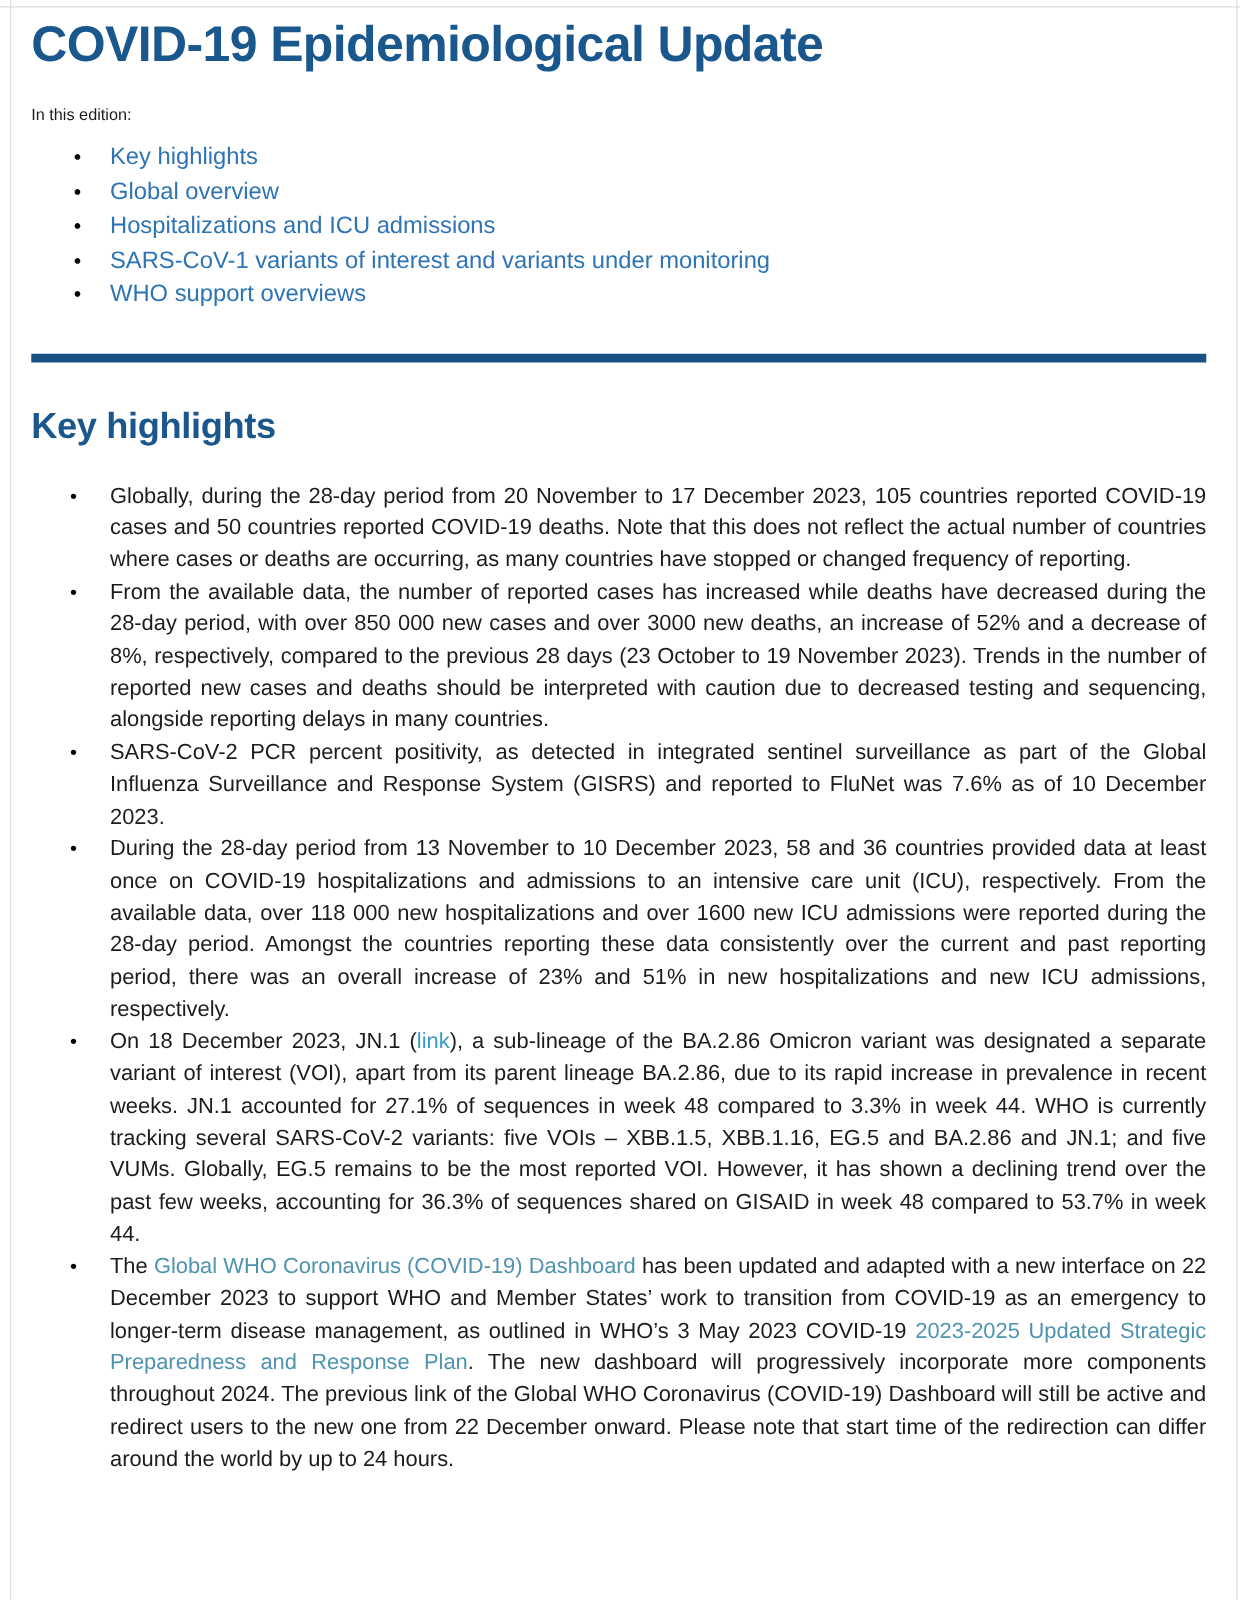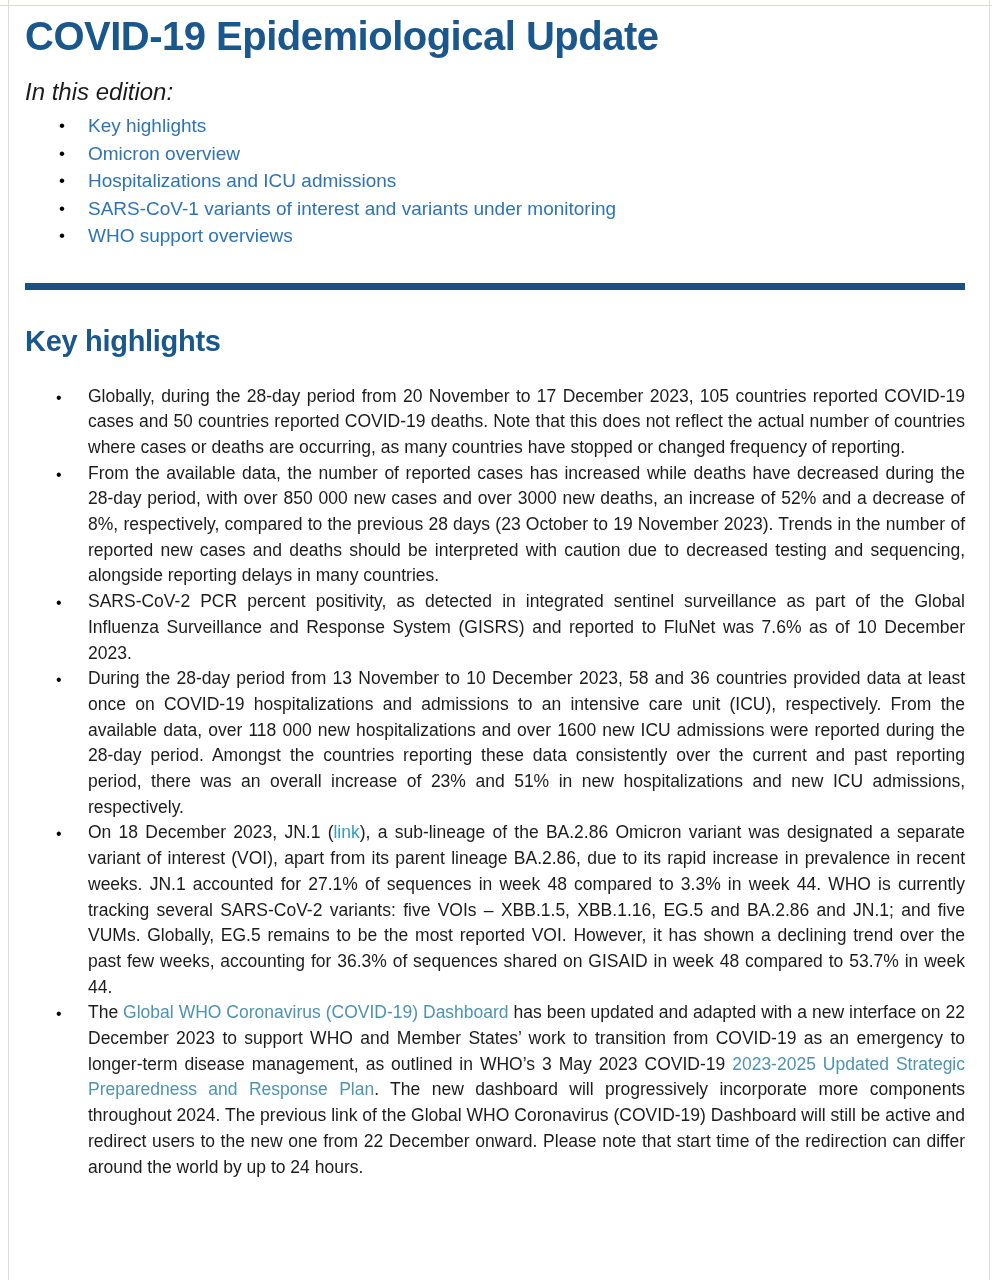--- a/index.html
+++ b/index.html
@@ -33,23 +33,22 @@
     color:var(--heading-blue);
     letter-spacing:-0.5px;
   }
   .edition{
     margin-top:15px;
     font-size:19px;line-height:22px;font-weight:700;
     color:var(--heading-blue);
   }
   .intro{
     margin-top:21px;
-    font-size:24px;line-height:22px;
+    font-size:13px;line-height:22px;
     color:var(--body-text);
-    font-style:italic;
   }
   ul{list-style:none;margin:0;padding:0;}
   ul.toc{margin-top:9px;}
   ul.toc li{
     position:relative;
     padding-left:63px;
     font-size:19px;line-height:27.5px;
   }
   ul.toc .marker{
     position:absolute;left:34px;top:0;
@@ -105,21 +104,21 @@
 
   <div class="intro">In this edition:</div>
 
   <ul class="toc">
     <li>
       <span class="marker">•</span>
       <a class="toc-link">Key highlights</a>
     </li>
     <li>
       <span class="marker">•</span>
-      <a class="toc-link">Omicron overview</a>
+      <a class="toc-link">Global overview</a>
     </li>
     <li>
       <span class="marker">•</span>
       <a class="toc-link">Hospitalizations and ICU admissions</a>
     </li>
     <li>
       <span class="marker">•</span>
       <a class="toc-link">SARS-CoV-1 variants of interest and variants under monitoring</a>
     </li>
     <li>

